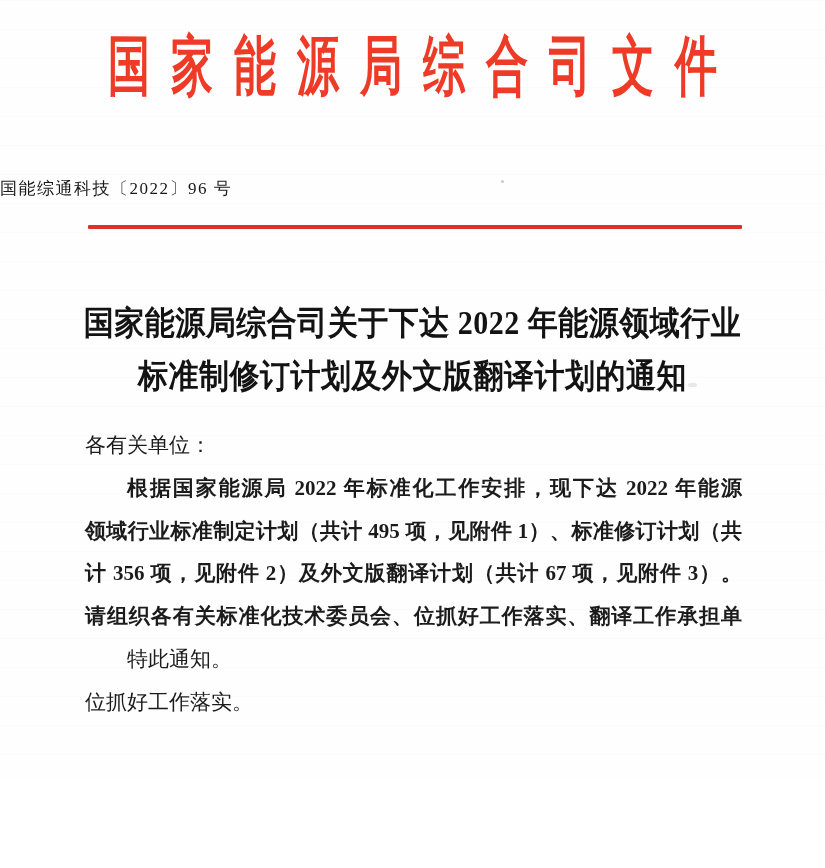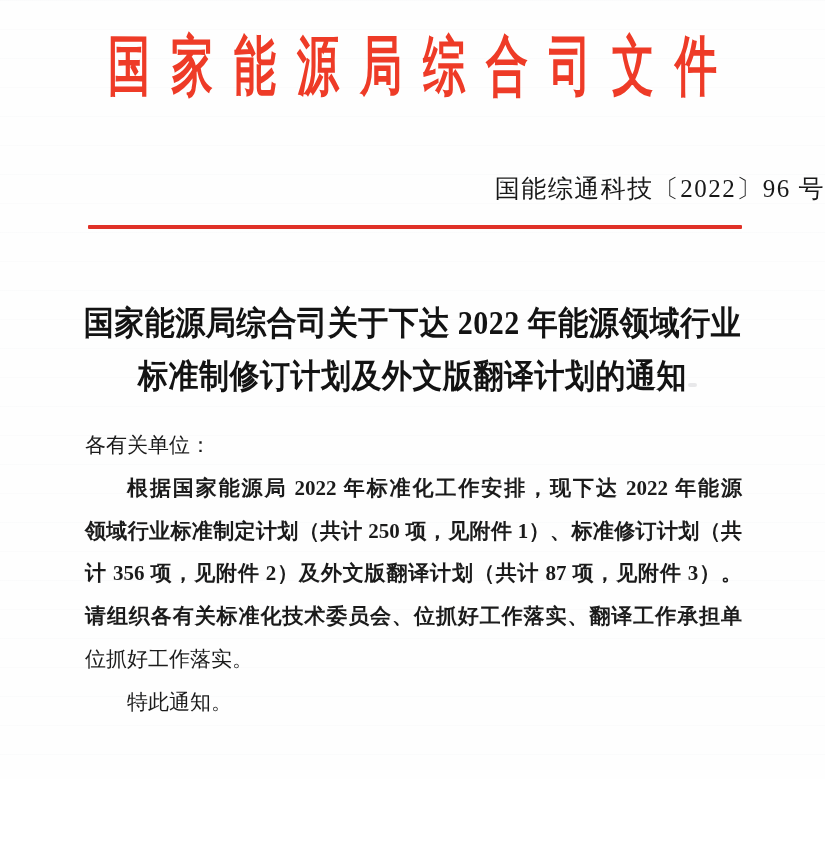--- a/index.html
+++ b/index.html
@@ -16,23 +16,23 @@
     position:absolute;top:34px;left:0;right:0;
     text-align:center;
     font-weight:bold;
     font-size:42px;line-height:42px;
     letter-spacing:21px;text-indent:21px;
     color:var(--header-red,#ee3b27);
     transform:scaleY(1.55);transform-origin:50% 0;
     white-space:nowrap;
   }
   .doc-number{
-    position:absolute;top:176px;left:0;right:0;
-    text-align:right;
-    font-size:25px;line-height:26px;letter-spacing:1.5px;
+    position:absolute;top:176px;left:0;right:16px;
+    text-align:left;
+    font-size:17px;line-height:26px;letter-spacing:1.5px;
     color:#181818;
   }
   .red-rule{
     position:absolute;top:225px;left:88px;width:654px;height:3.5px;
     background:var(--rule-red,#e03127);
     border-radius:1px;
   }
   .doc-title{
     position:absolute;top:295px;left:50px;right:50px;
     text-align:center;
@@ -84,25 +84,25 @@
   <div class="red-rule"></div>
 
   <div class="doc-title">
     <div>国家能源局综合司关于下达 2022 年能源领域行业</div>
     <div>标准制修订计划及外文版翻译计划的通知</div>
   </div>
 
   <div class="body-text">
     <div class="no-justify">各有关单位：</div>
     <div class="para-line indent">根据国家能源局 2022 年标准化工作安排，现下达 2022 年能源</div>
-    <div class="para-line">领域行业标准制定计划（共计 250 项，见附件 1）、标准修订计划（共</div>
-    <div class="para-line">计 356 项，见附件 2）及外文版翻译计划（共计 87 项，见附件 3）。</div>
+    <div class="para-line">领域行业标准制定计划（共计 495 项，见附件 1）、标准修订计划（共</div>
+    <div class="para-line">计 356 项，见附件 2）及外文版翻译计划（共计 67 项，见附件 3）。</div>
     <div class="para-line">请组织各有关标准化技术委员会、位抓好工作落实、翻译工作承担单</div>
+    <div class="no-justify indent">特此通知。</div>
     <div class="no-justify">位抓好工作落实。</div>
-    <div class="no-justify indent">特此通知。</div>
   </div>
 
   <div class="page-number">
     <span class="dash">—</span>
     <span class="num">1</span>
     <span class="dash">—</span>
   </div>
 
   <div class="speck speck-a"></div>
   <div class="speck speck-b"></div>

